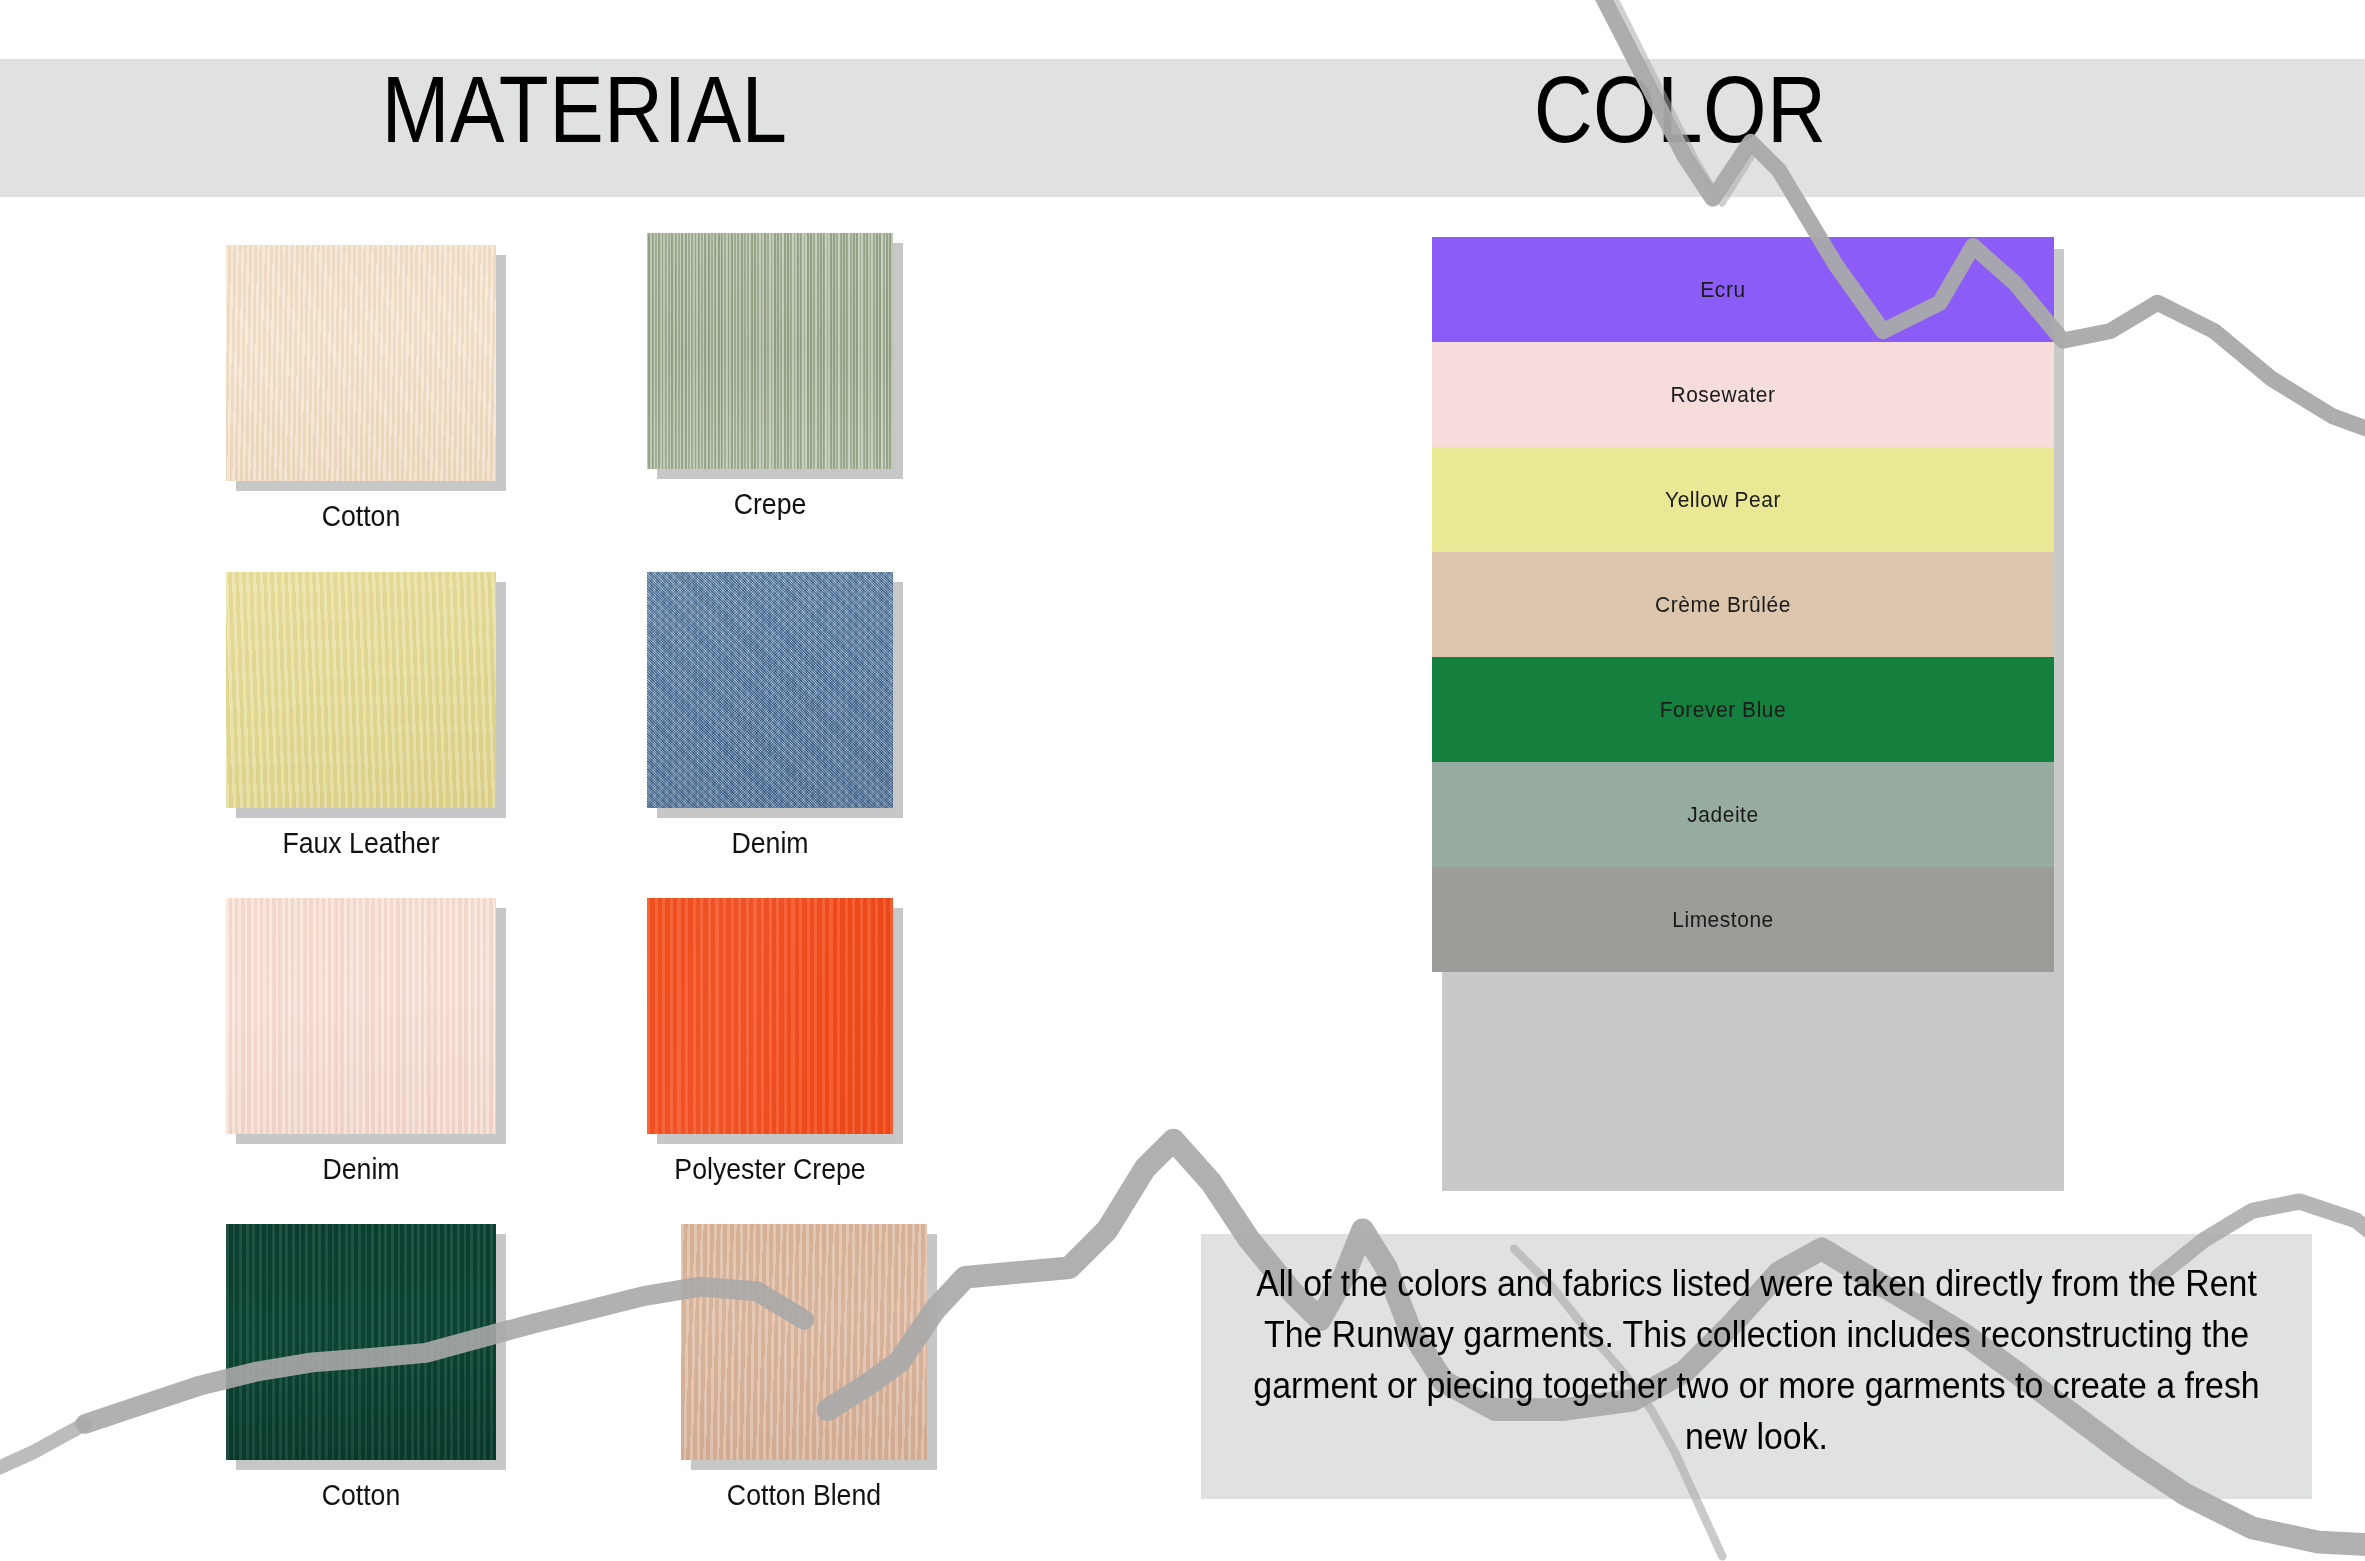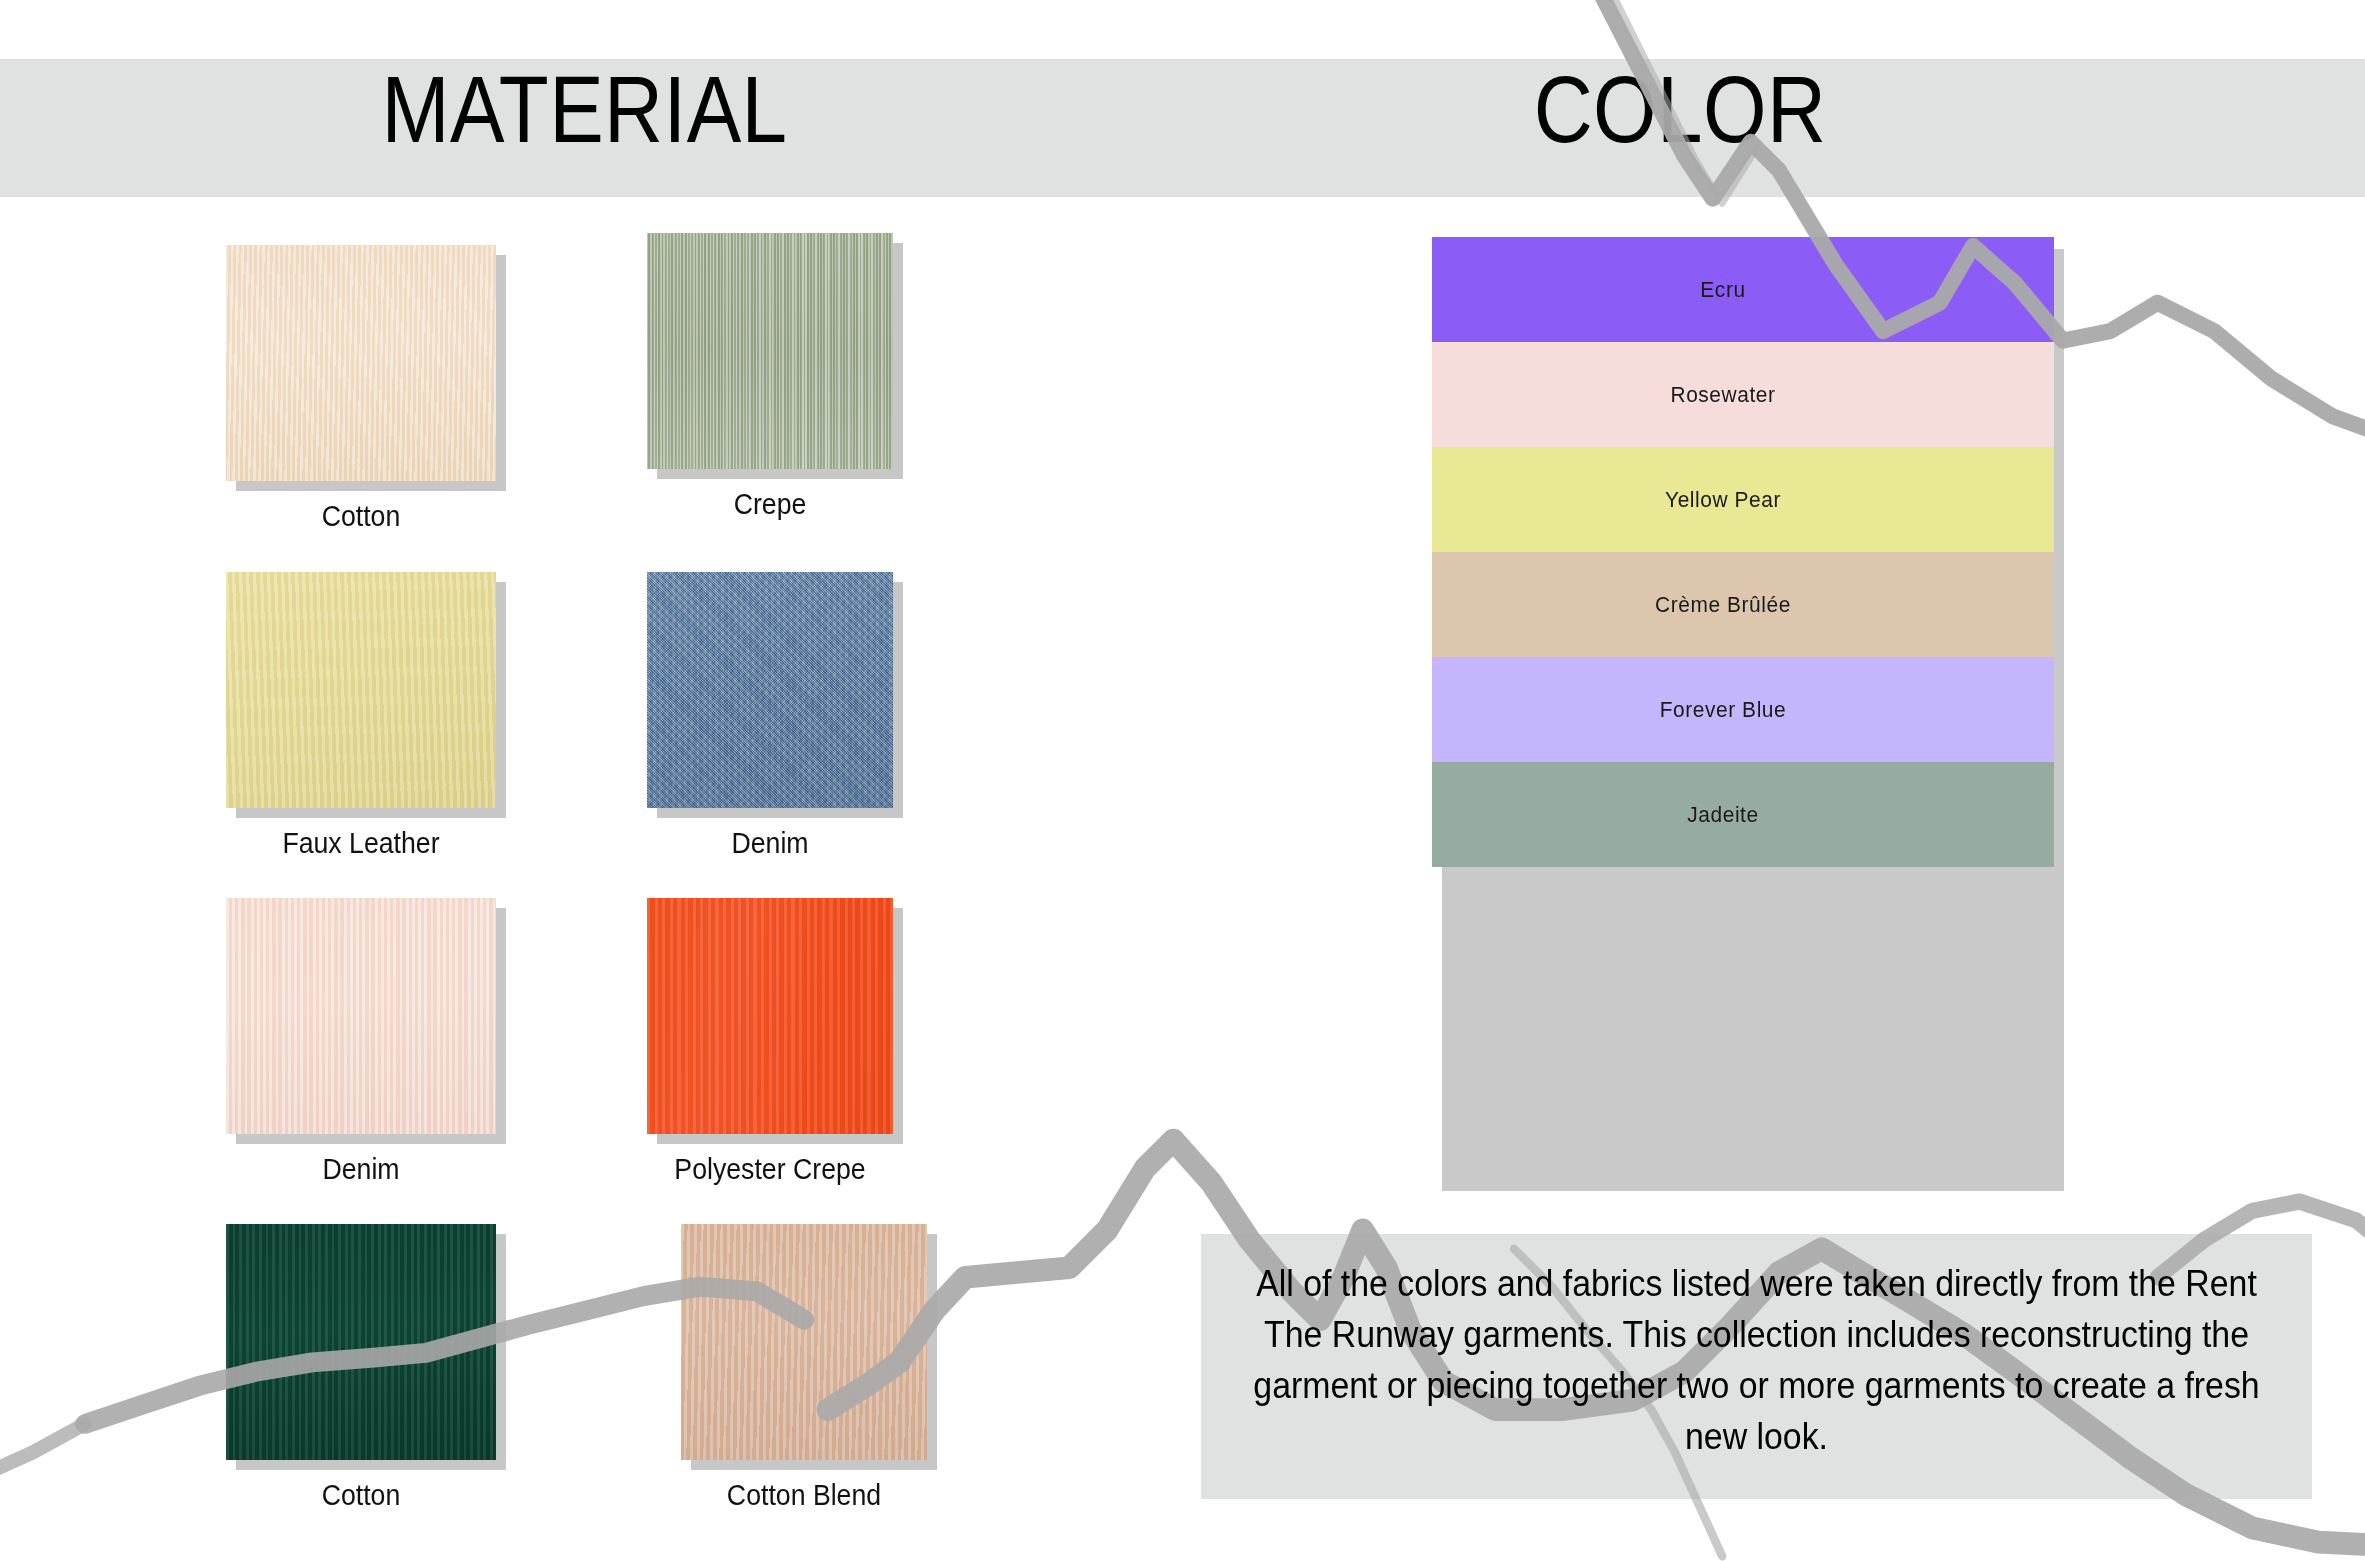--- a/index.html
+++ b/index.html
@@ -198,25 +198,28 @@
     </div>
     <div class="palette-row" style="background: rgb(246, 220, 218);">
       <span class="palette-name" style="color: rgb(26, 26, 26);">Rosewater</span>
     </div>
     <div class="palette-row" style="background: rgb(233, 232, 148);">
       <span class="palette-name" style="color: rgb(26, 26, 26);">Yellow Pear</span>
     </div>
     <div class="palette-row" style="background: rgb(220, 199, 174);">
       <span class="palette-name" style="color: rgb(26, 26, 26);">Crème Brûlée</span>
     </div>
-    <div class="palette-row" style="background: #c4b5fd;">
+    <div class="palette-row" style="background: #15803d;">
       <span class="palette-name" style="color: rgb(26, 26, 26);">Forever Blue</span>
     </div>
     <div class="palette-row" style="background: rgb(151, 172, 161);">
       <span class="palette-name" style="color: rgb(26, 26, 26);">Jadeite</span>
+    </div>
+    <div class="palette-row" style="background: rgb(156, 156, 153);">
+      <span class="palette-name" style="color: rgb(26, 26, 26);">Limestone</span>
     </div>
   </div>
 </div>
 
 <div id="caption-box"></div>
 <div id="caption-text">All of the colors and fabrics listed were taken directly from the Rent The Runway garments. This collection includes reconstructing the garment or piecing together two or more garments to create a fresh new look.</div>
 
 <svg id="brush-layer" viewBox="0 0 5100 3300" preserveAspectRatio="none">
   <g fill="none" stroke="#a9a9a9" stroke-linecap="round" stroke-linejoin="round">
     <path d="M3370,-40 L3560,330 L3620,420 L3700,300 L3760,360 L3880,560 L3980,700 L4100,640 L4170,520

